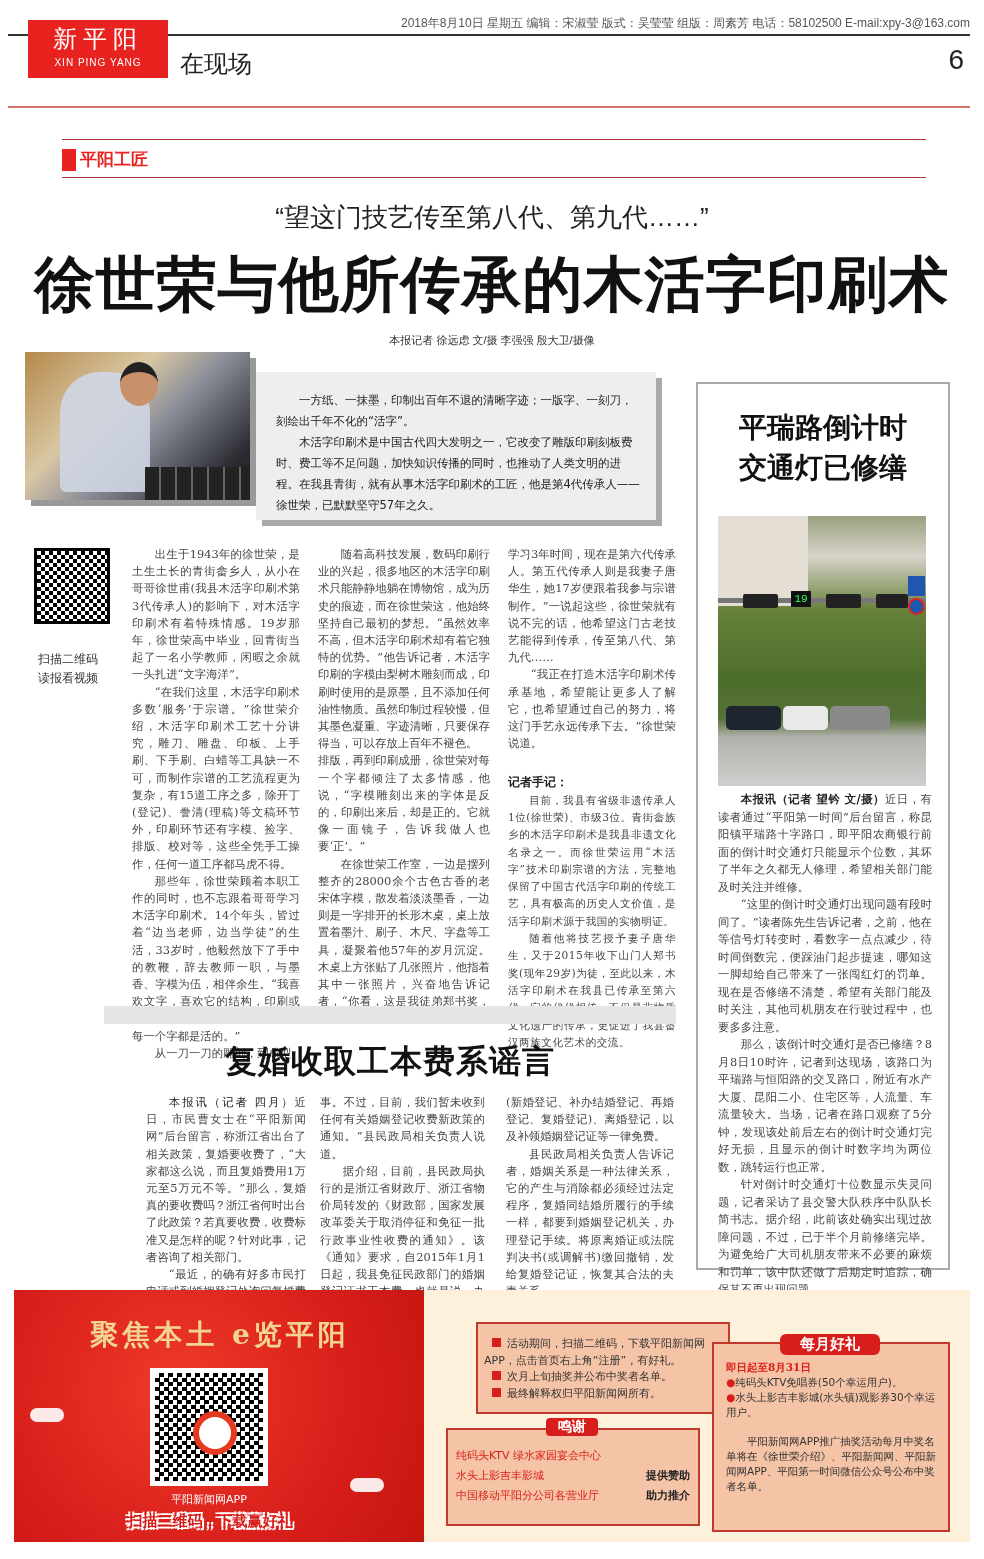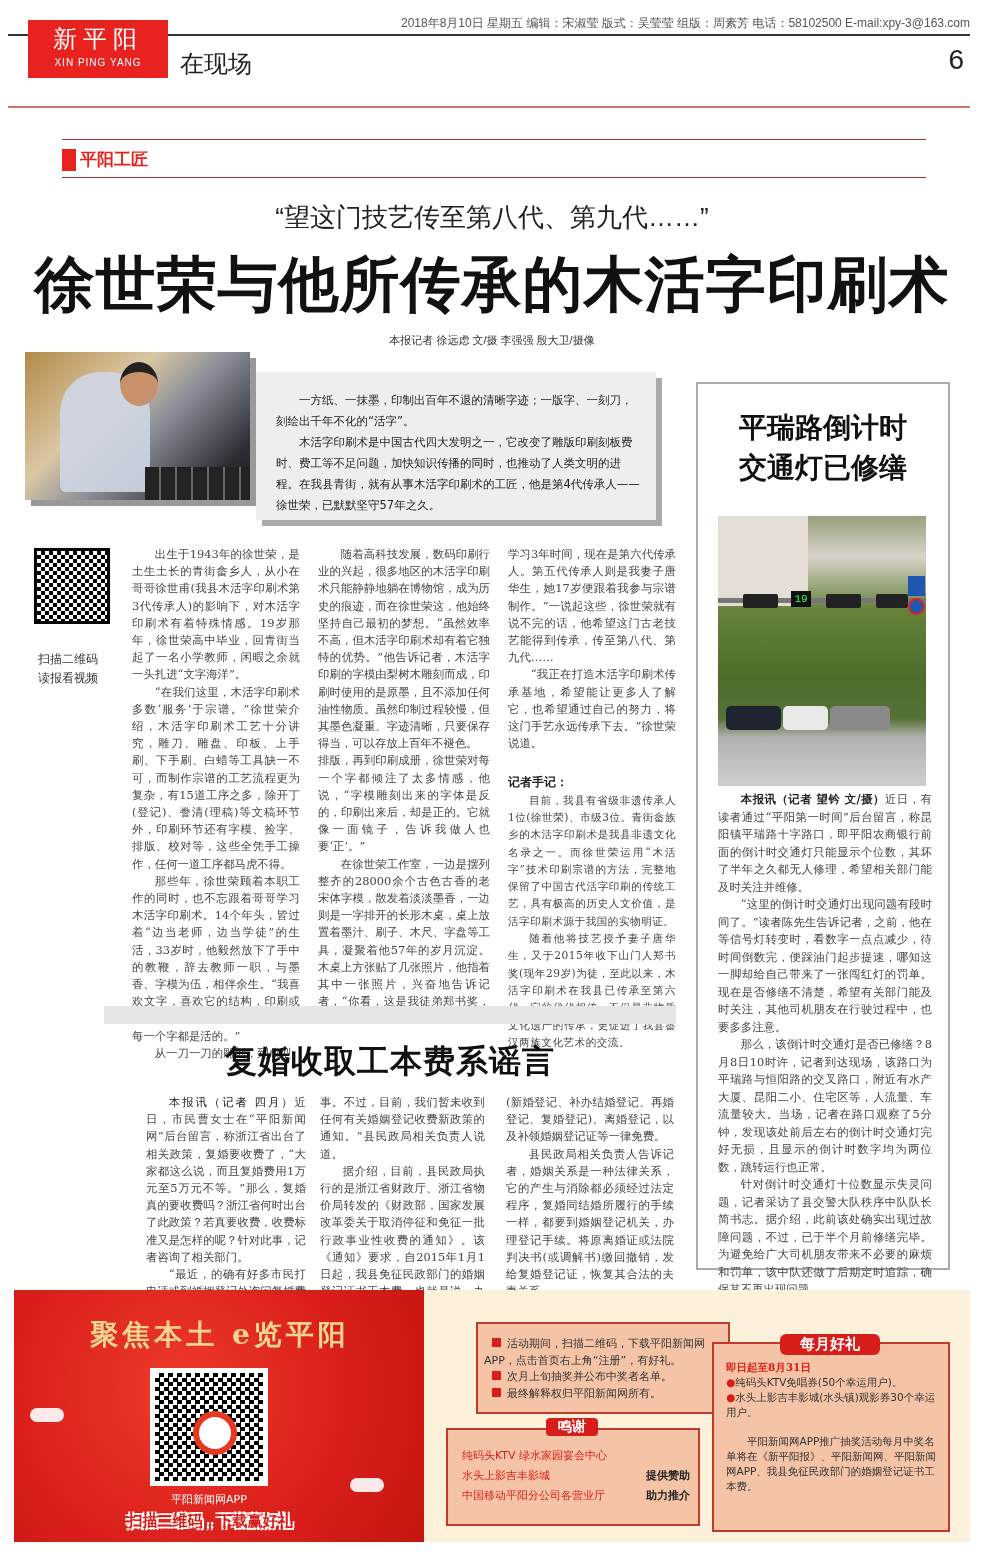--- a/index.html
+++ b/index.html
@@ -61,21 +61,21 @@
   .slogan { left: 60px; top: 1316px; width: 320px; text-align: center; font-family: "DejaVu Serif", serif; font-size: 28px; font-weight: bold; color: #f3d590; letter-spacing: 4px; }
   .qr2 { left: 150px; top: 1368px; width: 118px; height: 118px; background: #fff; padding: 5px; }
   .qr2 .inner { width: 100%; height: 100%; background: repeating-conic-gradient(#000 0 25%, #fff 0 50%) 0 0/9px 9px; position: relative; }
   .qr2 .inner::after { content:""; position:absolute; left:38px; top:38px; width:32px; height:32px; border-radius:50%; background:#fff; border:6px solid #e53a1f; }
   .app-name { left: 150px; top: 1492px; width: 118px; text-align: center; font-family: "DejaVu Sans", sans-serif; font-size: 11px; color: #fff; }
   .scan-cta { left: 100px; top: 1512px; width: 220px; text-align: center; font-family: "DejaVu Sans", sans-serif; font-size: 15px; font-weight: bold; color: #d81e1a; text-shadow: -2px -2px 0 #fff, 2px -2px 0 #fff, -2px 2px 0 #fff, 2px 2px 0 #fff; }
   .cloud { width: 34px; height: 14px; border-radius: 10px; background: #fff; opacity: .9; }
   .box { background: #f5c3a6; border: 2px solid #c0392b; }
   .box1 { left: 446px; top: 1322px; width: 254px; height: 92px; padding: 12px 6px 0 6px; font-family: "DejaVu Sans", sans-serif; font-size: 11px; line-height: 16.5px; color: #333; margin-left: 30px; }
   .box1 .sq { display:inline-block; width:9px; height:9px; background:#d81e1a; margin: 0 6px 0 8px; }
-  .box2 { left: 446px; top: 1428px; width: 254px; height: 98px; padding: 16px 8px 0 14px; font-family: "DejaVu Sans", sans-serif; font-size: 11px; line-height: 20px; color: #d81e1a; }
+  .box2 { left: 446px; top: 1428px; width: 254px; height: 98px; padding: 16px 8px 0 8px; font-family: "DejaVu Sans", sans-serif; font-size: 11px; line-height: 20px; color: #d81e1a; }
   .box2 .row { display: flex; justify-content: space-between; }
   .box2 .right { color: #222; font-weight: bold; }
   .thanks-tag { left: 546px; top: 1418px; width: 52px; text-align: center; font-family: "DejaVu Sans", sans-serif; font-weight: bold; font-size: 14px; color: #fff; background: #d81e1a; border-radius: 4px; }
   .box3 { left: 712px; top: 1342px; width: 238px; height: 190px; padding: 16px 10px 0 12px; font-family: "DejaVu Sans", sans-serif; font-size: 10.5px; line-height: 15px; color: #333; }
   .box3 .date { color: #d81e1a; font-weight: bold; font-family: "DejaVu Serif", serif; }
   .box3 .dot { color: #d81e1a; }
   .box3 .foot { margin-top: 14px; text-indent: 2em; }
   .monthly-tag { left: 780px; top: 1334px; width: 100px; text-align: center; font-family: "DejaVu Sans", sans-serif; font-weight: bold; font-size: 15px; color: #fff; background: #d81e1a; border-radius: 6px; padding: 1px 0; }
 </style>
 </head>
@@ -207,15 +207,15 @@
       <span>中国移动平阳分公司各营业厅</span>
       <span class="right">助力推介</span>
     </div>
 </div>
 <div class="abs thanks-tag">鸣谢</div>
 
 <div class="abs box box3">
   <div class="date">即日起至8月31日</div>
   <div><span class="dot">●</span><span>纯码头KTV免唱券(50个幸运用户)。</span></div>
   <div><span class="dot">●</span><span>水头上影吉丰影城(水头镇)观影券30个幸运用户。</span></div>
-  <div class="foot">平阳新闻网APP推广抽奖活动每月中奖名单将在《新平阳报》、平阳新闻网、平阳新闻网APP、我县免征民政部门的婚姻登记证书工本费。</div>
+  <div class="foot">平阳新闻网APP推广抽奖活动每月中奖名单将在《徐世荣介绍》、平阳新闻网、平阳新闻网APP、平阳第一时间微信公众号公布中奖者名单。</div>
 </div>
 <div class="abs monthly-tag">每月好礼</div>
 
 </body></html>

